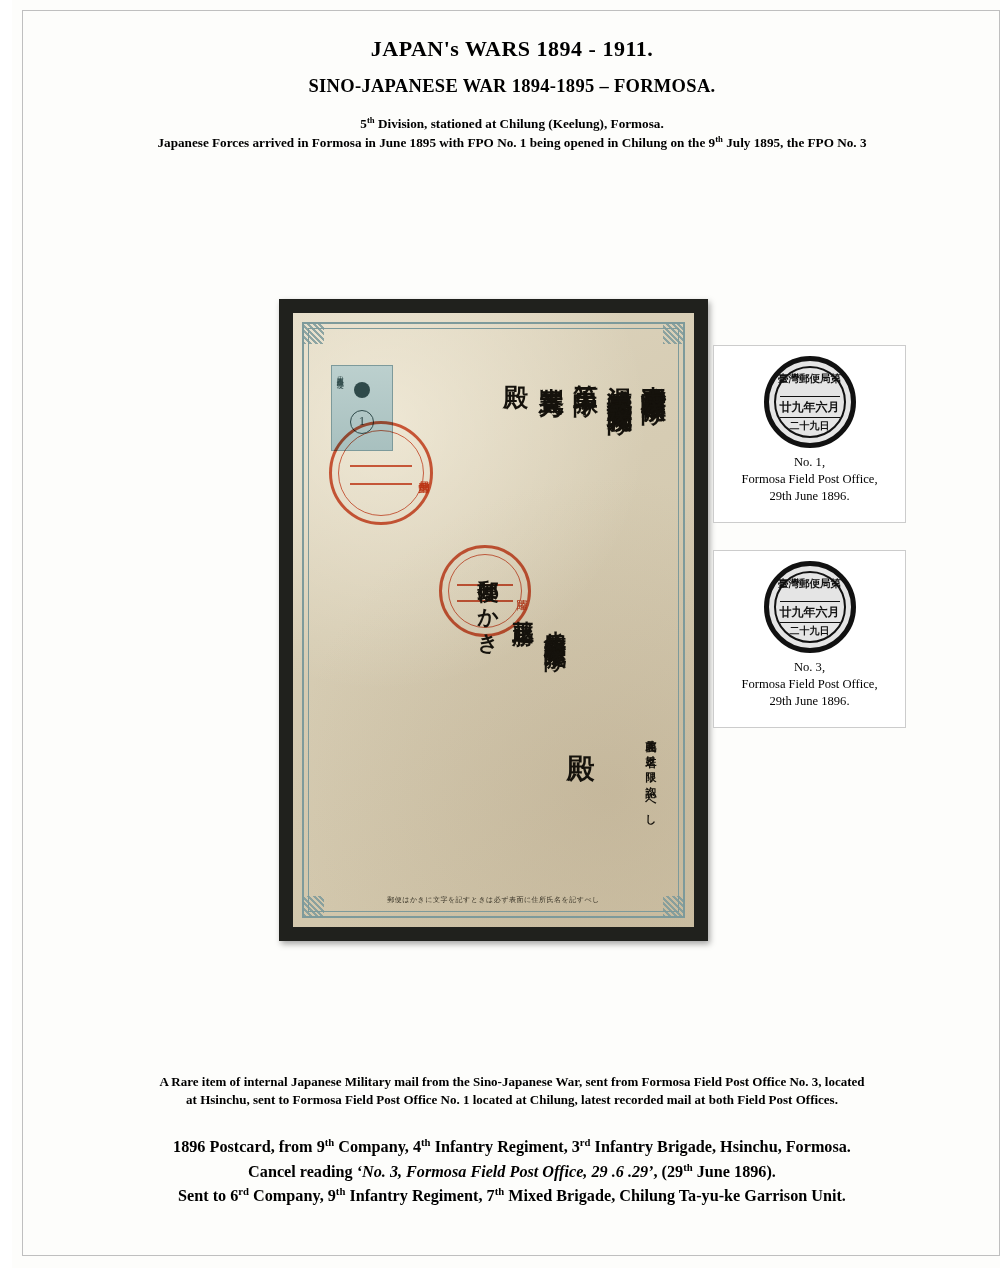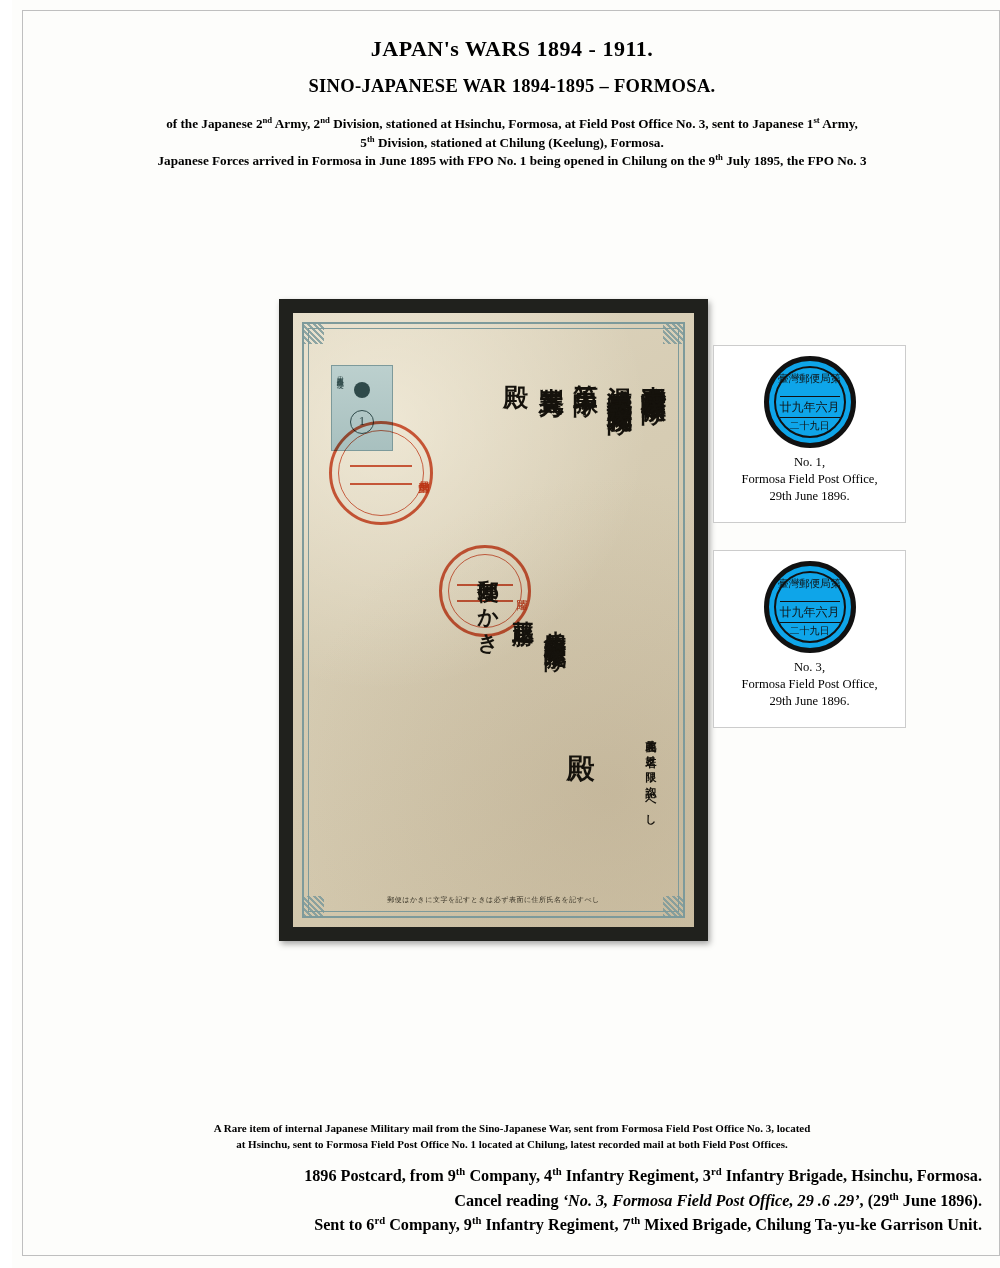--- a/index.html
+++ b/index.html
@@ -234,21 +234,22 @@
   }
   .pm-box-1 { left: 701px; top: 345px; width: 191px; height: 176px; }
   .pm-box-2 { left: 701px; top: 550px; width: 191px; height: 176px; }
   .pm-mark {
     position: relative;
     width: 92px; height: 92px;
     margin: 10px auto 6px auto;
     border-radius: 50%;
     border: 5px solid #111;
     box-sizing: border-box;
-    background: #0ea5e9;
+    background: #e5e5e5;
+    font-weight: bold;
   }
   .pm-mark .ring {
     position: absolute;
     left: 5px; top: 5px; right: 5px; bottom: 5px;
     border: 2px solid #111;
     border-radius: 50%;
   }
   .pm-top {
     position: absolute;
     left: 0; right: 0; top: 11px;
@@ -286,46 +287,41 @@
   
   .footer {
     position: absolute;
     left: 30px;
     top: 1073px;
     width: 940px;
     text-align: center;
   }
   .foot-small {
     font-weight: bold;
-    font-size: 11px;
+    font-size: 13px;
     line-height: 1.42;
-    margin-top: 48px;
   }
   .foot-block {
-    margin-top: 12px;
+    margin-top: 25px;
     font-weight: bold;
     font-size: 16.2px;
     line-height: 1.52;
-    text-align: right;
   }
   .ital { font-style: italic; }
 </style>
 </head>
 <body>
 
 <div class="page">
   <div class="page-border"></div>
 
   <div class="header">
     <div class="title-main">JAPAN's WARS 1894 - 1911.</div>
     <div class="title-sub">SINO-JAPANESE WAR 1894-1895  –  FORMOSA.</div>
     <div class="intro">
-      <p>
-        <span>of the Japanese 2</span><sup>nd</sup><span> Army, 2</span><sup>nd</sup><span> Division,  stationed at Hsinchu, Formosa, at Field Post Office No. 3, sent to Japanese 1</span><sup>st</sup><span> Army,</span>
-      </p>
       <p>
         <span>5</span><sup>th</sup><span> Division, stationed at Chilung (Keelung), Formosa.</span>
       </p>
       <p>
         <span>Japanese Forces arrived in Formosa in June 1895 with FPO No. 1 being opened in Chilung on the 9</span><sup>th</sup><span> July 1895, the FPO No. 3</span>
       </p>
     </div>
   </div>
 
   <div class="card-mount">

